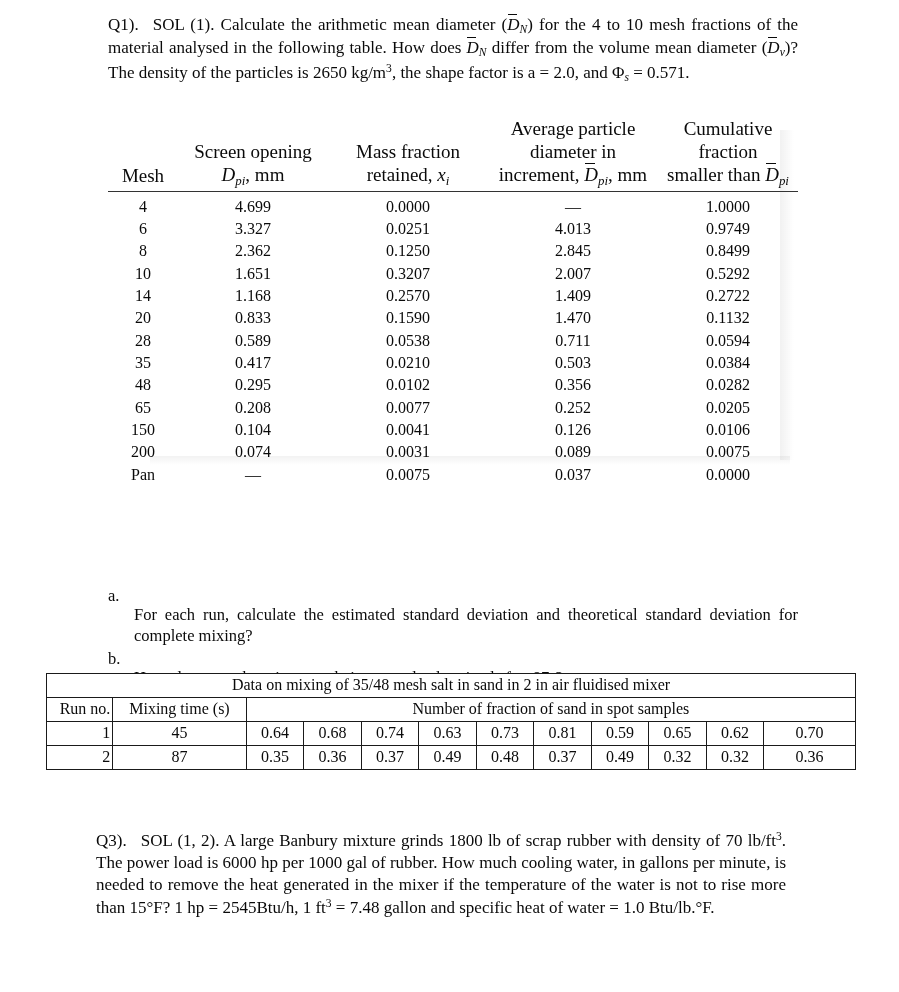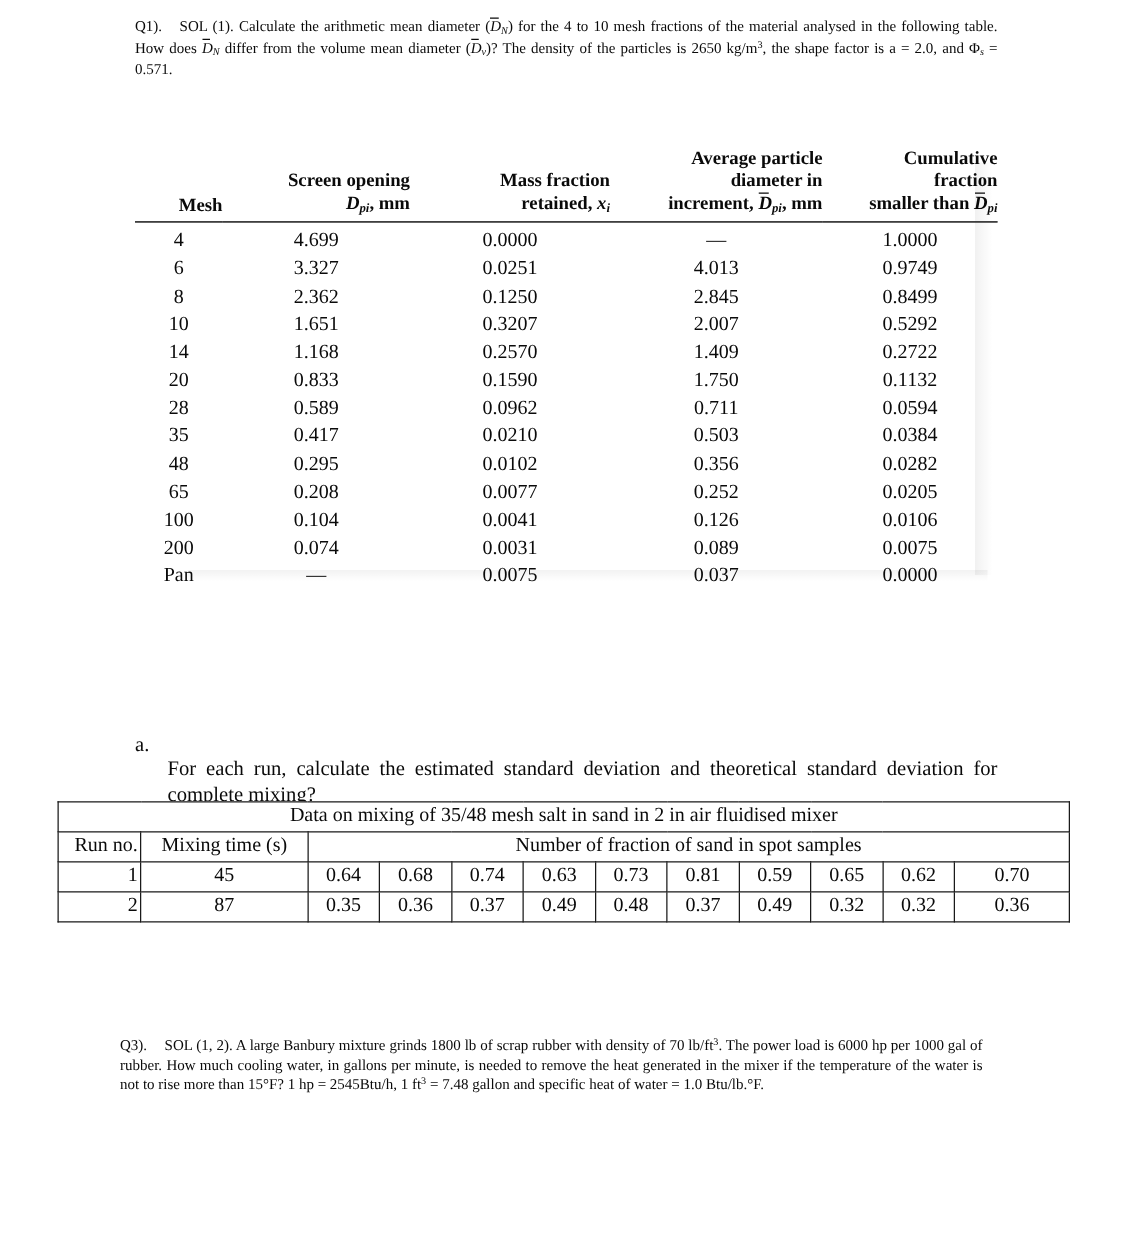--- a/index.html
+++ b/index.html
@@ -19,21 +19,21 @@
     position: relative;
     width: 899px;
     height: 992px;
     box-sizing: border-box;
   }
 
   
   .qblock {
     position: absolute;
     text-align: justify;
-    font-size: 12px;
+    font-size: 17px;
     line-height: 1.30;
   }
   .qlabel { font-weight: normal; }
   .gap-sm { display: inline-block; width: 14px; }
 
   sub { font-size: 0.68em; vertical-align: -0.28em; }
   sup { font-size: 0.68em; vertical-align: 0.50em; }
   .ital { font-style: italic; }
   .ovl {
     display: inline-block;
@@ -52,27 +52,27 @@
   
   #q1-table {
     position: absolute;
     left: 108px;
     top: 118px;
     width: 690px;
     border-collapse: collapse;
     font-size: 15.5px;
   }
   #q1-table thead th {
-    font-weight: bold;
-    font-size: 15px;
+    font-weight: normal;
+    font-size: 19px;
     line-height: 1.20;
     vertical-align: bottom;
     padding: 0 0 3px 0;
     border-bottom: 1.6px solid #333;
-    text-align: right;
+    text-align: center;
   }
   #q1-table tbody td {
     text-align: center;
     padding: 1.1px 0;
     font-size: 16px;
     line-height: 1.26;
   }
   #q1-table tbody tr:first-child td { padding-top: 5px; }
   #q1-table .col-mesh   { width: 70px; }
   #q1-table .col-screen { width: 150px; }
@@ -93,21 +93,21 @@
     top: 456px;
     width: 640px;
     height: 9px;
     background: linear-gradient(to bottom, rgba(0,0,0,0.05), rgba(0,0,0,0.0));
   }
 
   
   #q2-table {
     position: absolute;
     left: 46px;
-    top: 641px;
+    top: 673px;
     width: 810px;
     border-collapse: collapse;
     font-size: 16px;
     background: #fff;
   }
   #q2-table td {
     border: 1.1px solid #1a1a1a;
     text-align: center;
     padding: 1px 2px;
     line-height: 1.30;
@@ -206,27 +206,27 @@
           <td>14</td>
           <td>1.168</td>
           <td>0.2570</td>
           <td>1.409</td>
           <td>0.2722</td>
         </tr>
         <tr>
           <td>20</td>
           <td>0.833</td>
           <td>0.1590</td>
-          <td>1.750</td>
+          <td>1.470</td>
           <td>0.1132</td>
         </tr>
         <tr>
           <td>28</td>
           <td>0.589</td>
-          <td>0.0962</td>
+          <td>0.0538</td>
           <td>0.711</td>
           <td>0.0594</td>
         </tr>
         <tr>
           <td>35</td>
           <td>0.417</td>
           <td>0.0210</td>
           <td>0.503</td>
           <td>0.0384</td>
         </tr>
@@ -238,21 +238,21 @@
           <td>0.0282</td>
         </tr>
         <tr>
           <td>65</td>
           <td>0.208</td>
           <td>0.0077</td>
           <td>0.252</td>
           <td>0.0205</td>
         </tr>
         <tr>
-          <td>100</td>
+          <td>150</td>
           <td>0.104</td>
           <td>0.0041</td>
           <td>0.126</td>
           <td>0.0106</td>
         </tr>
         <tr>
           <td>200</td>
           <td>0.074</td>
           <td>0.0031</td>
           <td>0.089</td>

